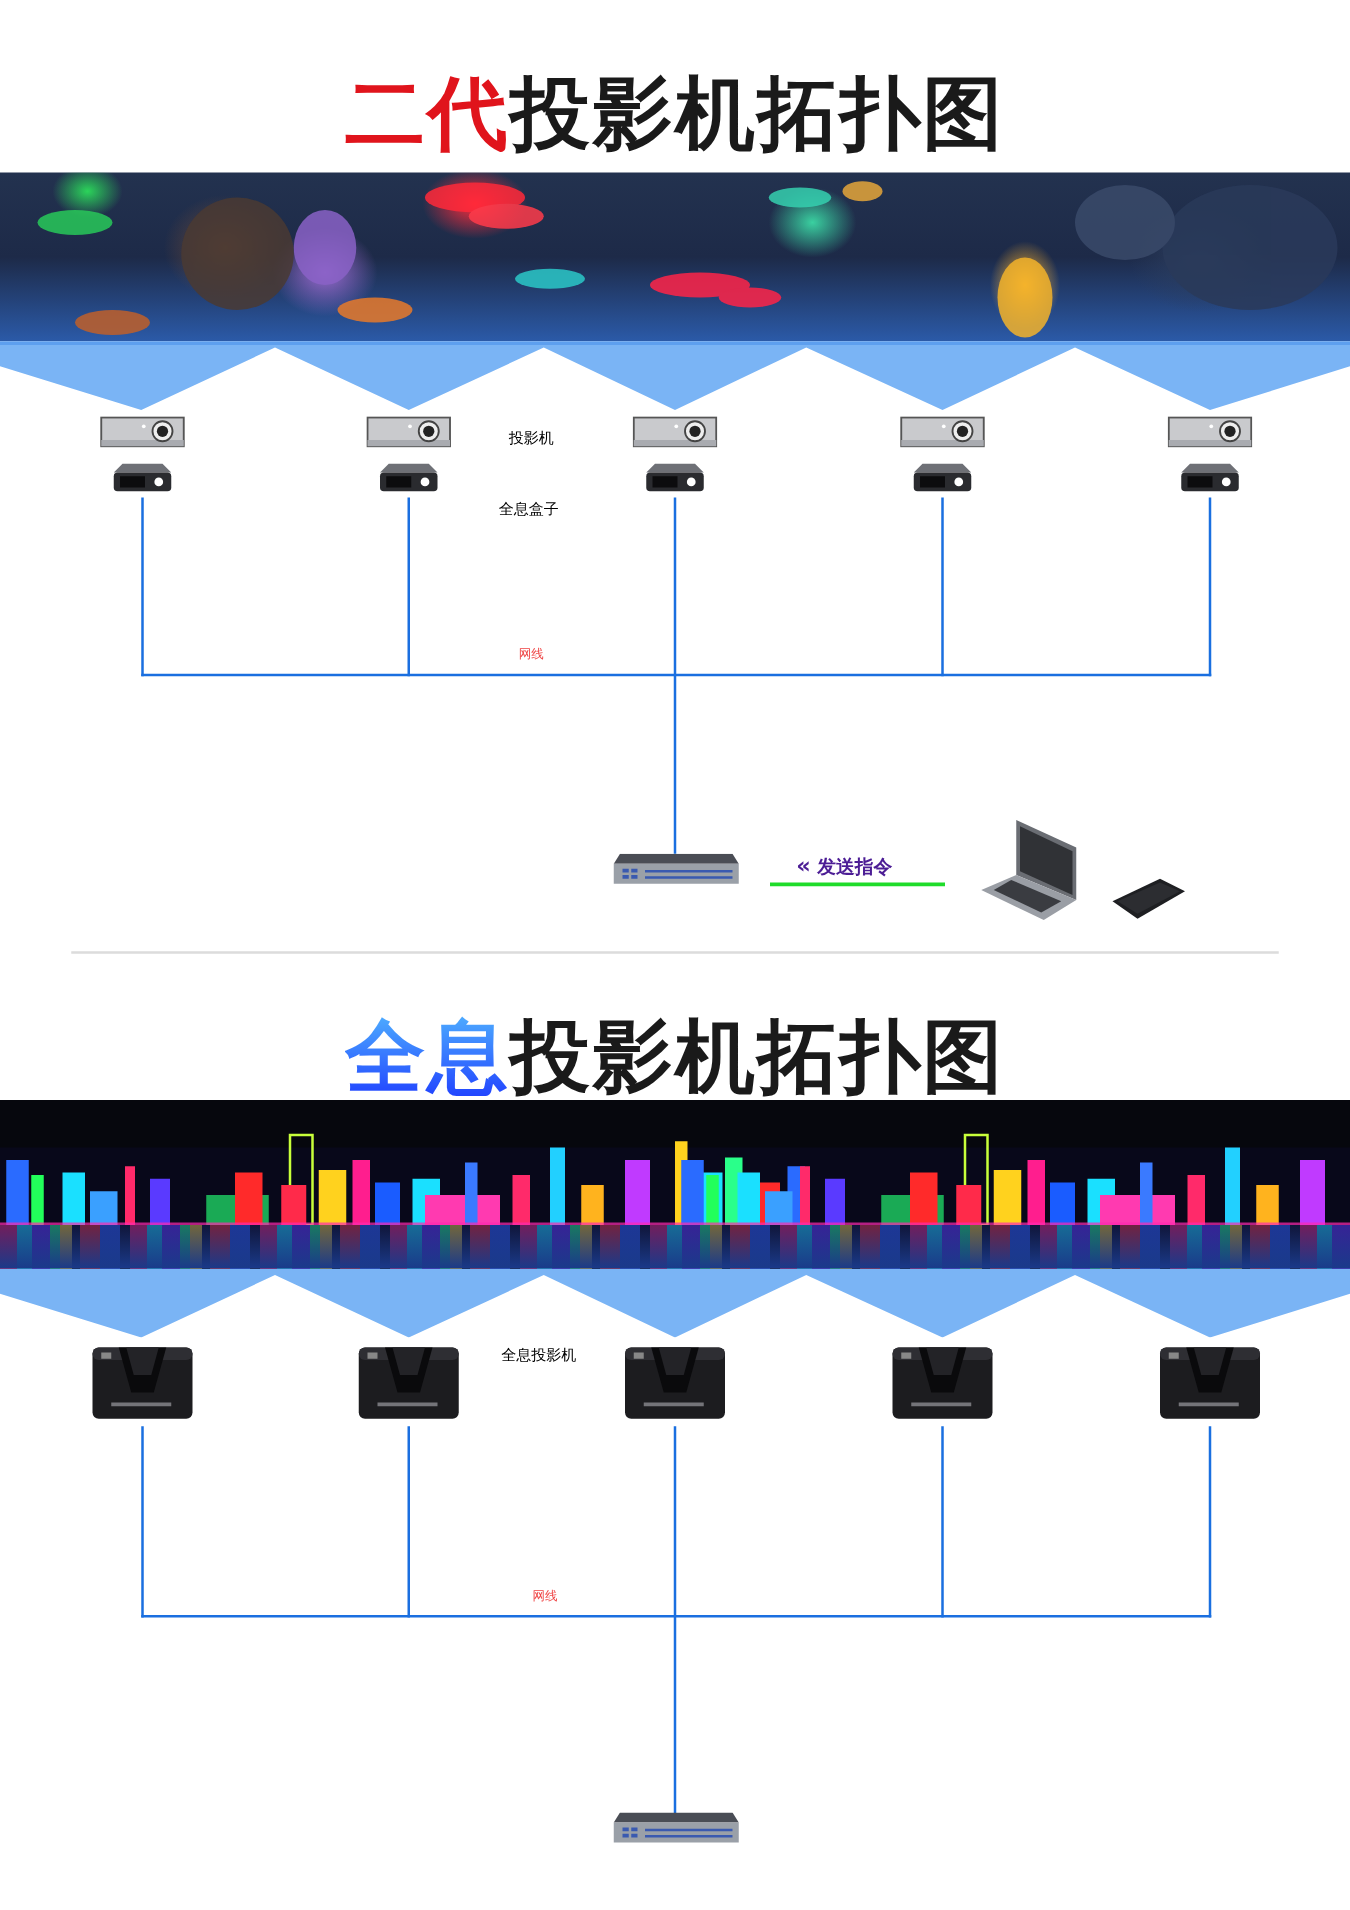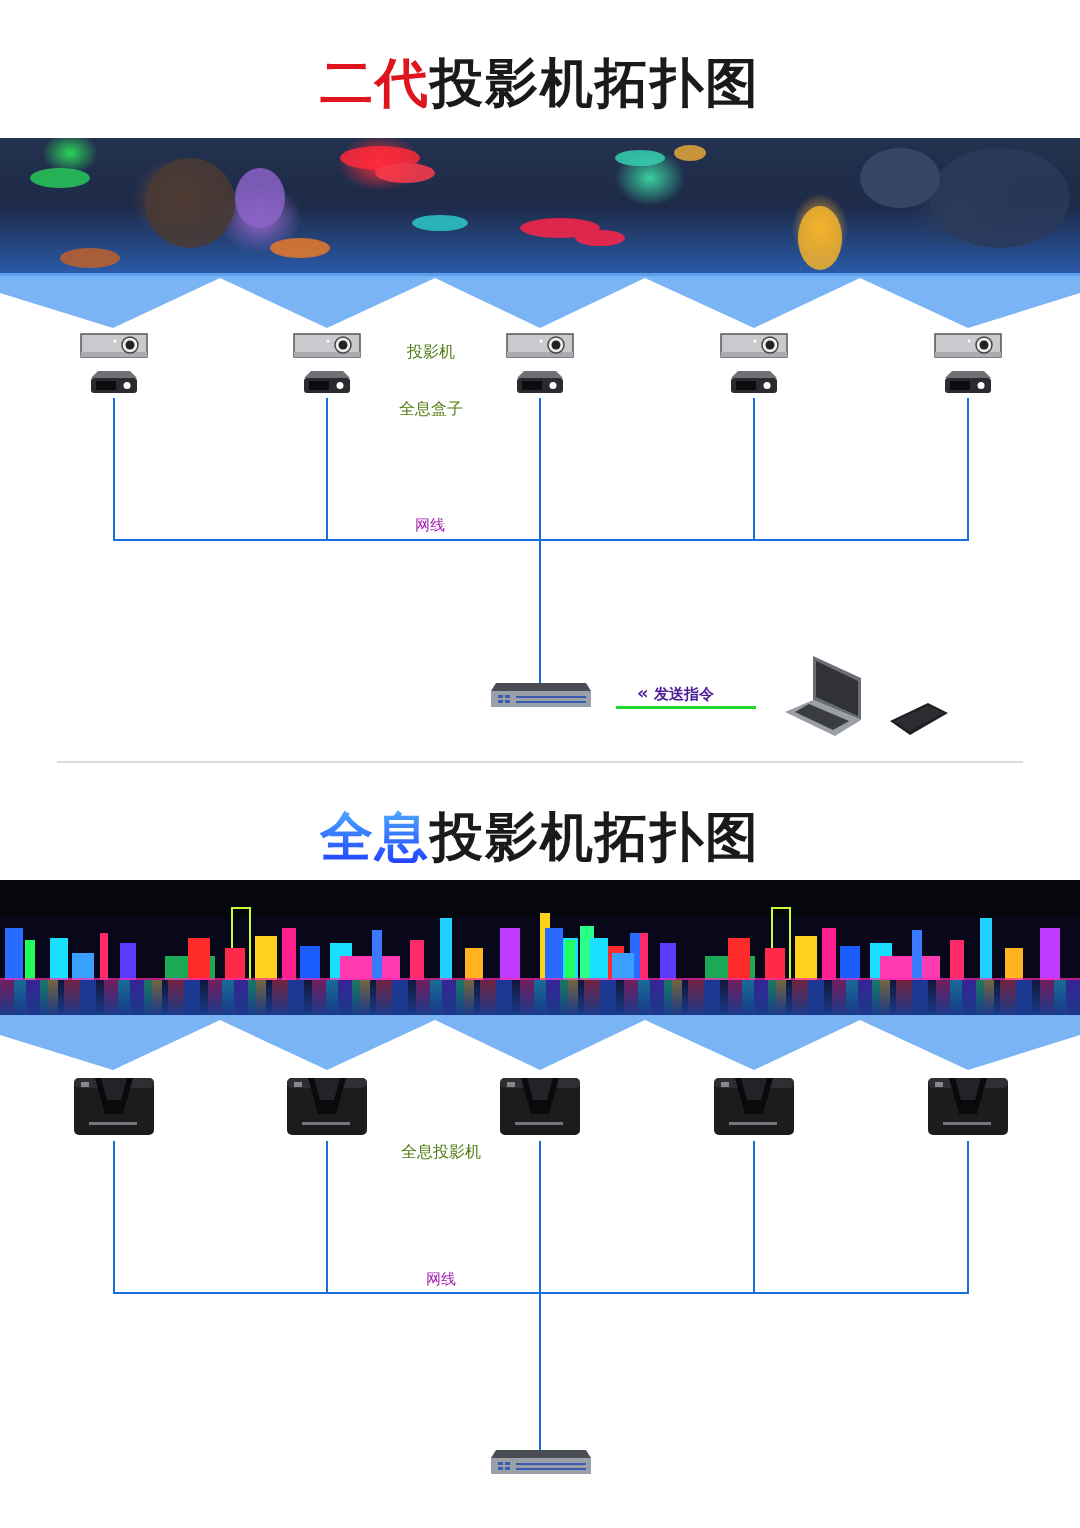--- a/index.html
+++ b/index.html
@@ -1,18 +1,18 @@
 <!DOCTYPE html>
 <html><head>
 <meta charset="utf-8">
 <style>
   html,body{margin:0;padding:0;background:#fff;}
   body{width:1080px;height:1528px;position:relative;overflow:hidden;font-family:"DejaVu Sans","Liberation Sans",sans-serif;}
   .abs{position:absolute;}
-  .title{position:absolute;left:0;width:1080px;text-align:center;font-size:53px;font-weight:bold;letter-spacing:2px;color:#1a1a1a;}
+  .title{position:absolute;left:0;width:1080px;text-align:center;font-size:64px;font-weight:bold;letter-spacing:2px;color:#1a1a1a;}
   .title .red{color:#e0141c;}
   .title .blue{background:linear-gradient(180deg,#4fb0ff,#1e3cff);-webkit-background-clip:text;background-clip:text;color:transparent;}
   .banner{position:absolute;left:0;width:1080px;overflow:hidden;}
   .ocean{top:138px;height:135px;background:
      radial-gradient(ellipse 60px 40px at 380px 25px,#ff2b3a 0%,rgba(255,43,58,0) 70%),
      radial-gradient(ellipse 40px 50px at 820px 90px,#ffb52e 0%,rgba(255,181,46,0) 70%),
      radial-gradient(ellipse 50px 30px at 600px 230px,#ff2b6a 0%,rgba(255,43,106,0) 70%),
      radial-gradient(ellipse 60px 40px at 560px 200px,#ff3040 0%,rgba(255,48,64,0) 70%),
      radial-gradient(ellipse 50px 30px at 440px 210px,#26c7c7 0%,rgba(38,199,199,0) 70%),
      radial-gradient(ellipse 40px 30px at 70px 15px,#2bd45a 0%,rgba(43,212,90,0) 70%),
@@ -23,22 +23,22 @@
      linear-gradient(180deg,#23324f 0%,#1d2a48 50%,#2b5aa8 100%);}
   .city{top:880px;height:135px;background:
      linear-gradient(180deg,#05060b 0%,#05060b 25%,rgba(5,6,11,0) 26%),
      repeating-linear-gradient(90deg,#ff1e6e 0 14px,#1ae0ff 14px 26px,#6a2bff 26px 40px,#22ff7a 40px 48px,#ffd21e 48px 58px,#0a0a1a 58px 64px,#ff2a2a 64px 80px,#2a5cff 80px 96px,#0a0a1a 96px 104px),
      #05060b;}
   .city .sky{position:absolute;left:0;top:0;width:100%;height:40px;background:#06070d;}
   .city .reflect{position:absolute;left:0;top:100px;width:100%;height:35px;background:linear-gradient(180deg,rgba(20,30,80,0.6),#1a3a8a);}
   .city .skyline{position:absolute;left:0;top:18px;width:100%;height:82px;}
   .beams{position:absolute;left:0;width:1080px;}
   .line{position:absolute;background:#1a6fe0;}
-  .label{position:absolute;font-size:16px;color:#4d7c0f;white-space:nowrap;}
-  .netlabel{position:absolute;font-size:15px;color:#a21caf;}
+  .label{position:absolute;font-size:12px;color:#000000;white-space:nowrap;}
+  .netlabel{position:absolute;font-size:10px;color:#ef4444;}
   .divider{position:absolute;left:57px;top:761px;width:966px;height:2px;background:#dcdcdc;}
   .send{position:absolute;left:637px;top:682px;font-size:15px;color:#4c1d95;font-weight:bold;}
   .sendline{position:absolute;left:616px;top:706px;width:140px;height:3px;background:#1fdc2a;}
 </style>
 </head>
 <body>
 
 <div class="title" style="top:48px;">
   <span class="red">二代</span><span>投影机拓扑图</span>
 </div>
@@ -262,21 +262,21 @@
     </svg>
     <svg class="abs" style="left:927px;top:1076px" width="82" height="60">
       <rect x="1" y="2" width="80" height="57" rx="5" fill="#1c1c1f"></rect>
       <rect x="1" y="2" width="80" height="10" rx="5" fill="#2e2e33"></rect>
       <polygon points="22,2 60,2 50,38 32,38" fill="#0a0a0c"></polygon>
       <polygon points="28,2 54,2 48,24 34,24" fill="#232327"></polygon>
       <rect x="8" y="6" width="8" height="5" fill="#888"></rect>
       <rect x="16" y="46" width="48" height="3" fill="#9a9aa0" opacity="0.7"></rect>
     </svg>
   </div>
-<div class="label" style="left:401px;top:1142px;">全息投影机</div>
+<div class="label" style="left:401px;top:1076px;">全息投影机</div>
 
 <div class="line" style="left:113px;top:1141px;width:2px;height:153px;"></div>
 <div class="line" style="left:326px;top:1141px;width:2px;height:153px;"></div>
 <div class="line" style="left:539px;top:1141px;width:2px;height:310px;"></div>
 <div class="line" style="left:753px;top:1141px;width:2px;height:153px;"></div>
 <div class="line" style="left:967px;top:1141px;width:2px;height:153px;"></div>
 <div class="line" style="left:113px;top:1292px;width:856px;height:2px;"></div>
 <div class="netlabel" style="left:426px;top:1270px;">网线</div>
 
 <svg class="abs" style="left:490px;top:1450px" width="102" height="26">

